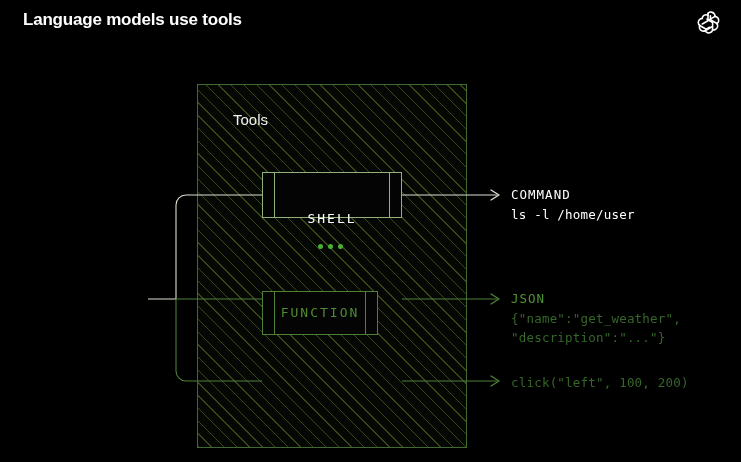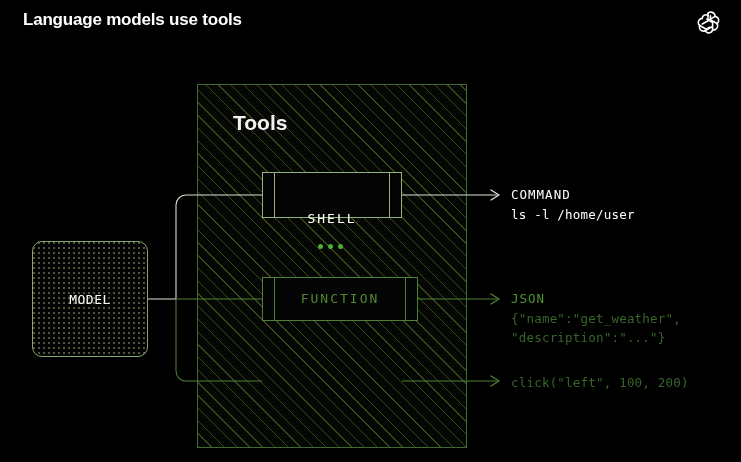--- a/index.html
+++ b/index.html
@@ -53,22 +53,22 @@
         rgba(104, 122, 40, 0.55) 1px,
         rgba(0,0,0,0) 1px,
         rgba(0,0,0,0) 9px
     );
   }
   #tools-label {
     position: absolute;
     left: 233px;
     top: 111px;
     font-family: "Liberation Sans", sans-serif;
-    font-size: 21px;
-    font-weight: bold;
+    font-size: 15px;
+    font-weight: normal;
     color: #f2f2f2;
   }
 
   
   #model-box {
     position: absolute;
     left: 32px;
     top: 241px;
     width: 116px;
     height: 116px;
@@ -120,21 +120,21 @@
   }
 
   #box-shell {
     left: 262px; top: 172px; width: 140px; height: 46px;
     border-color: #8fb37a;
   }
   #box-shell .inner-line { border-color: #8fb37a; }
   #box-shell .tool-label { color: #ffffff; margin-top: 48px; }
 
   #box-function {
-    left: 262px; top: 277px; width: 156px; height: 44px;
+    left: 262px; top: 291px; width: 116px; height: 44px;
     border-color: #4e8038;
   }
   #box-function .inner-line { border-color: #4e8038; }
   #box-function .tool-label { color: #4f8b33; }
 
   #box-computer {
     left: 262px; top: 357px; width: 140px; height: 47px;
     border-color: #4e8038;
   }
   #box-computer .inner-line { border-color: #4e8038; }
@@ -238,23 +238,20 @@
     <path d="M402 195 H497" fill="none" stroke="#d9e2cf" stroke-width="1.1"></path>
     <path d="M491 190 L499 195 L491 200" fill="none" stroke="#d9e2cf" stroke-width="1.4" stroke-linecap="round" stroke-linejoin="round"></path>
 
     <path d="M402 299 H497" fill="none" stroke="#4e8038" stroke-width="1.1"></path>
     <path d="M491 294 L499 299 L491 304" fill="none" stroke="#4e8038" stroke-width="1.4" stroke-linecap="round" stroke-linejoin="round"></path>
 
     <path d="M402 381 H497" fill="none" stroke="#4e8038" stroke-width="1.1"></path>
     <path d="M491 376 L499 381 L491 386" fill="none" stroke="#4e8038" stroke-width="1.4" stroke-linecap="round" stroke-linejoin="round"></path>
   </svg>
 
-  <div id="model-box">
-    <span id="model-label">MODEL</span>
-  </div>
 
   <div class="tool-box" id="box-shell">
     <span class="inner-line inner-left"></span>
     <span class="inner-line inner-right"></span>
     <span class="tool-label">SHELL</span>
   </div>
 
   <div class="tool-box" id="box-function">
     <span class="inner-line inner-left"></span>
     <span class="inner-line inner-right"></span>

